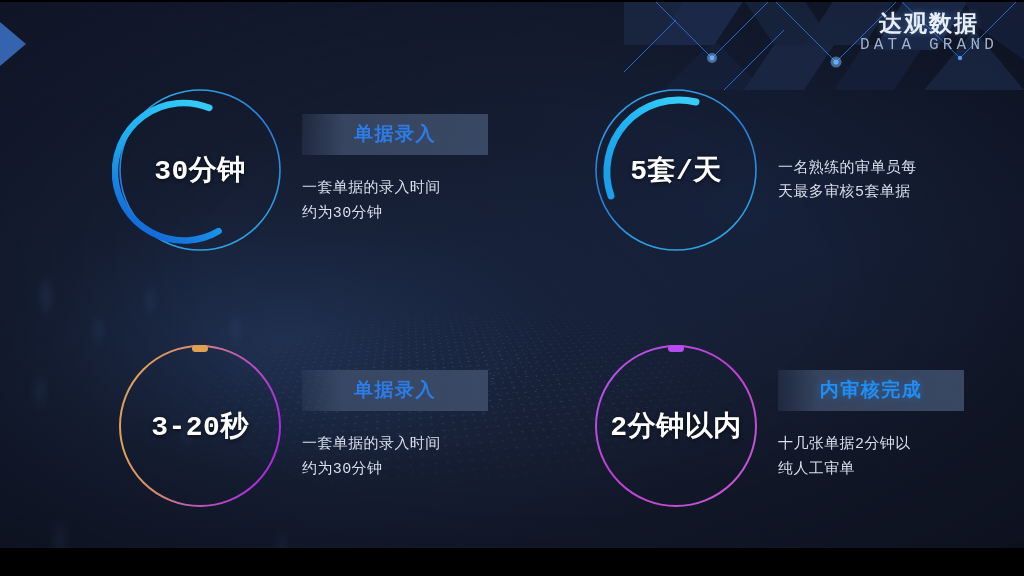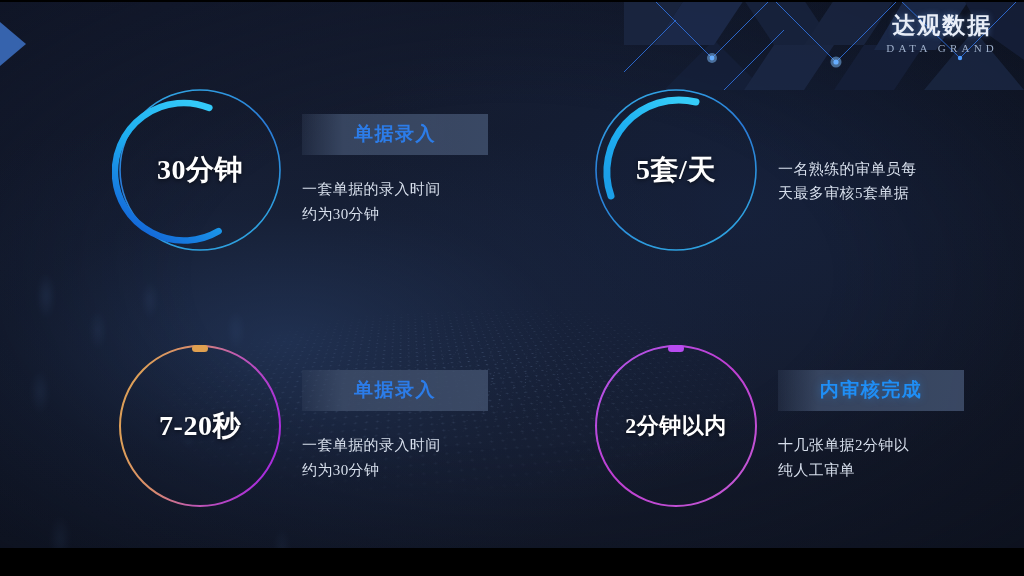--- a/index.html
+++ b/index.html
@@ -6,21 +6,21 @@
   html, body {
     margin: 0;
     padding: 0;
     background: #000;
   }
   #slide {
     position: relative;
     width: 1024px;
     height: 552px;
     overflow: hidden;
-    font-family: Liberation Serif, serif;
+    font-family: Liberation Mono, monospace;
     background: #161c2c;
   }
 
   
   .bg-base {
     position: absolute;
     inset: 0;
     background:
       radial-gradient(ellipse 60% 55% at 28% 62%, rgba(42,66,110,0.55) 0%, rgba(30,46,80,0.25) 45%, rgba(0,0,0,0) 78%),
       radial-gradient(ellipse 55% 70% at 72% 38%, rgba(24,40,76,0.45) 0%, rgba(0,0,0,0) 70%),
@@ -121,22 +121,21 @@
     line-height: 1;
   }
   .logo-cn {
     font-size: 23px;
     font-weight: 700;
     letter-spacing: 2px;
     color: #e8eef8;
     text-shadow: 0 0 6px rgba(120,170,240,0.45);
   }
   .logo-en {
-    margin-top: 6px;
-    font-size: 11px;
+    font-size: 16px;
     letter-spacing: 4.2px;
     color: #9fb0cb;
   }
 
   
   .grid {
     position: absolute;
     inset: 0;
   }
   .card {
@@ -167,21 +166,21 @@
     display: flex;
     align-items: center;
     justify-content: center;
     font-size: 28px;
     font-weight: 700;
     color: #ffffff;
     letter-spacing: 0.5px;
     text-shadow: 0 1px 4px rgba(0,0,0,0.65);
     white-space: nowrap;
   }
-  .ring-value.small { font-size: 22px; }
+  .ring-value.small { font-size: 28px; }
   .tick {
     position: absolute;
     left: 50%;
     top: 7px;
     width: 16px;
     height: 7px;
     margin-left: -8px;
     border-radius: 4px;
   }
 
@@ -338,21 +337,21 @@
             <linearGradient id="ring3" x1="0.08" y1="0.35" x2="0.95" y2="0.6">
               <stop offset="0" stop-color="#e2a259"></stop>
               <stop offset="0.3" stop-color="#dd8f6e"></stop>
               <stop offset="0.6" stop-color="#c45bb4"></stop>
               <stop offset="1" stop-color="#ac2ede"></stop>
             </linearGradient>
           </defs>
           <circle cx="88" cy="88" r="80" fill="none" stroke="url(#ring3)" stroke-width="2" opacity="0.98"></circle>
         </svg>
         <div class="tick" style="background:#e0a050"></div>
-        <div class="ring-value">7-20秒</div>
+        <div class="ring-value">3-20秒</div>
       </div>
       <div class="info">
         <div class="badge">
           <span class="badge-text">单据录入</span>
         </div>
         <div class="desc">
           <span>一套单据的录入时间</span>
           <span>约为30分钟</span>
         </div>
       </div>

